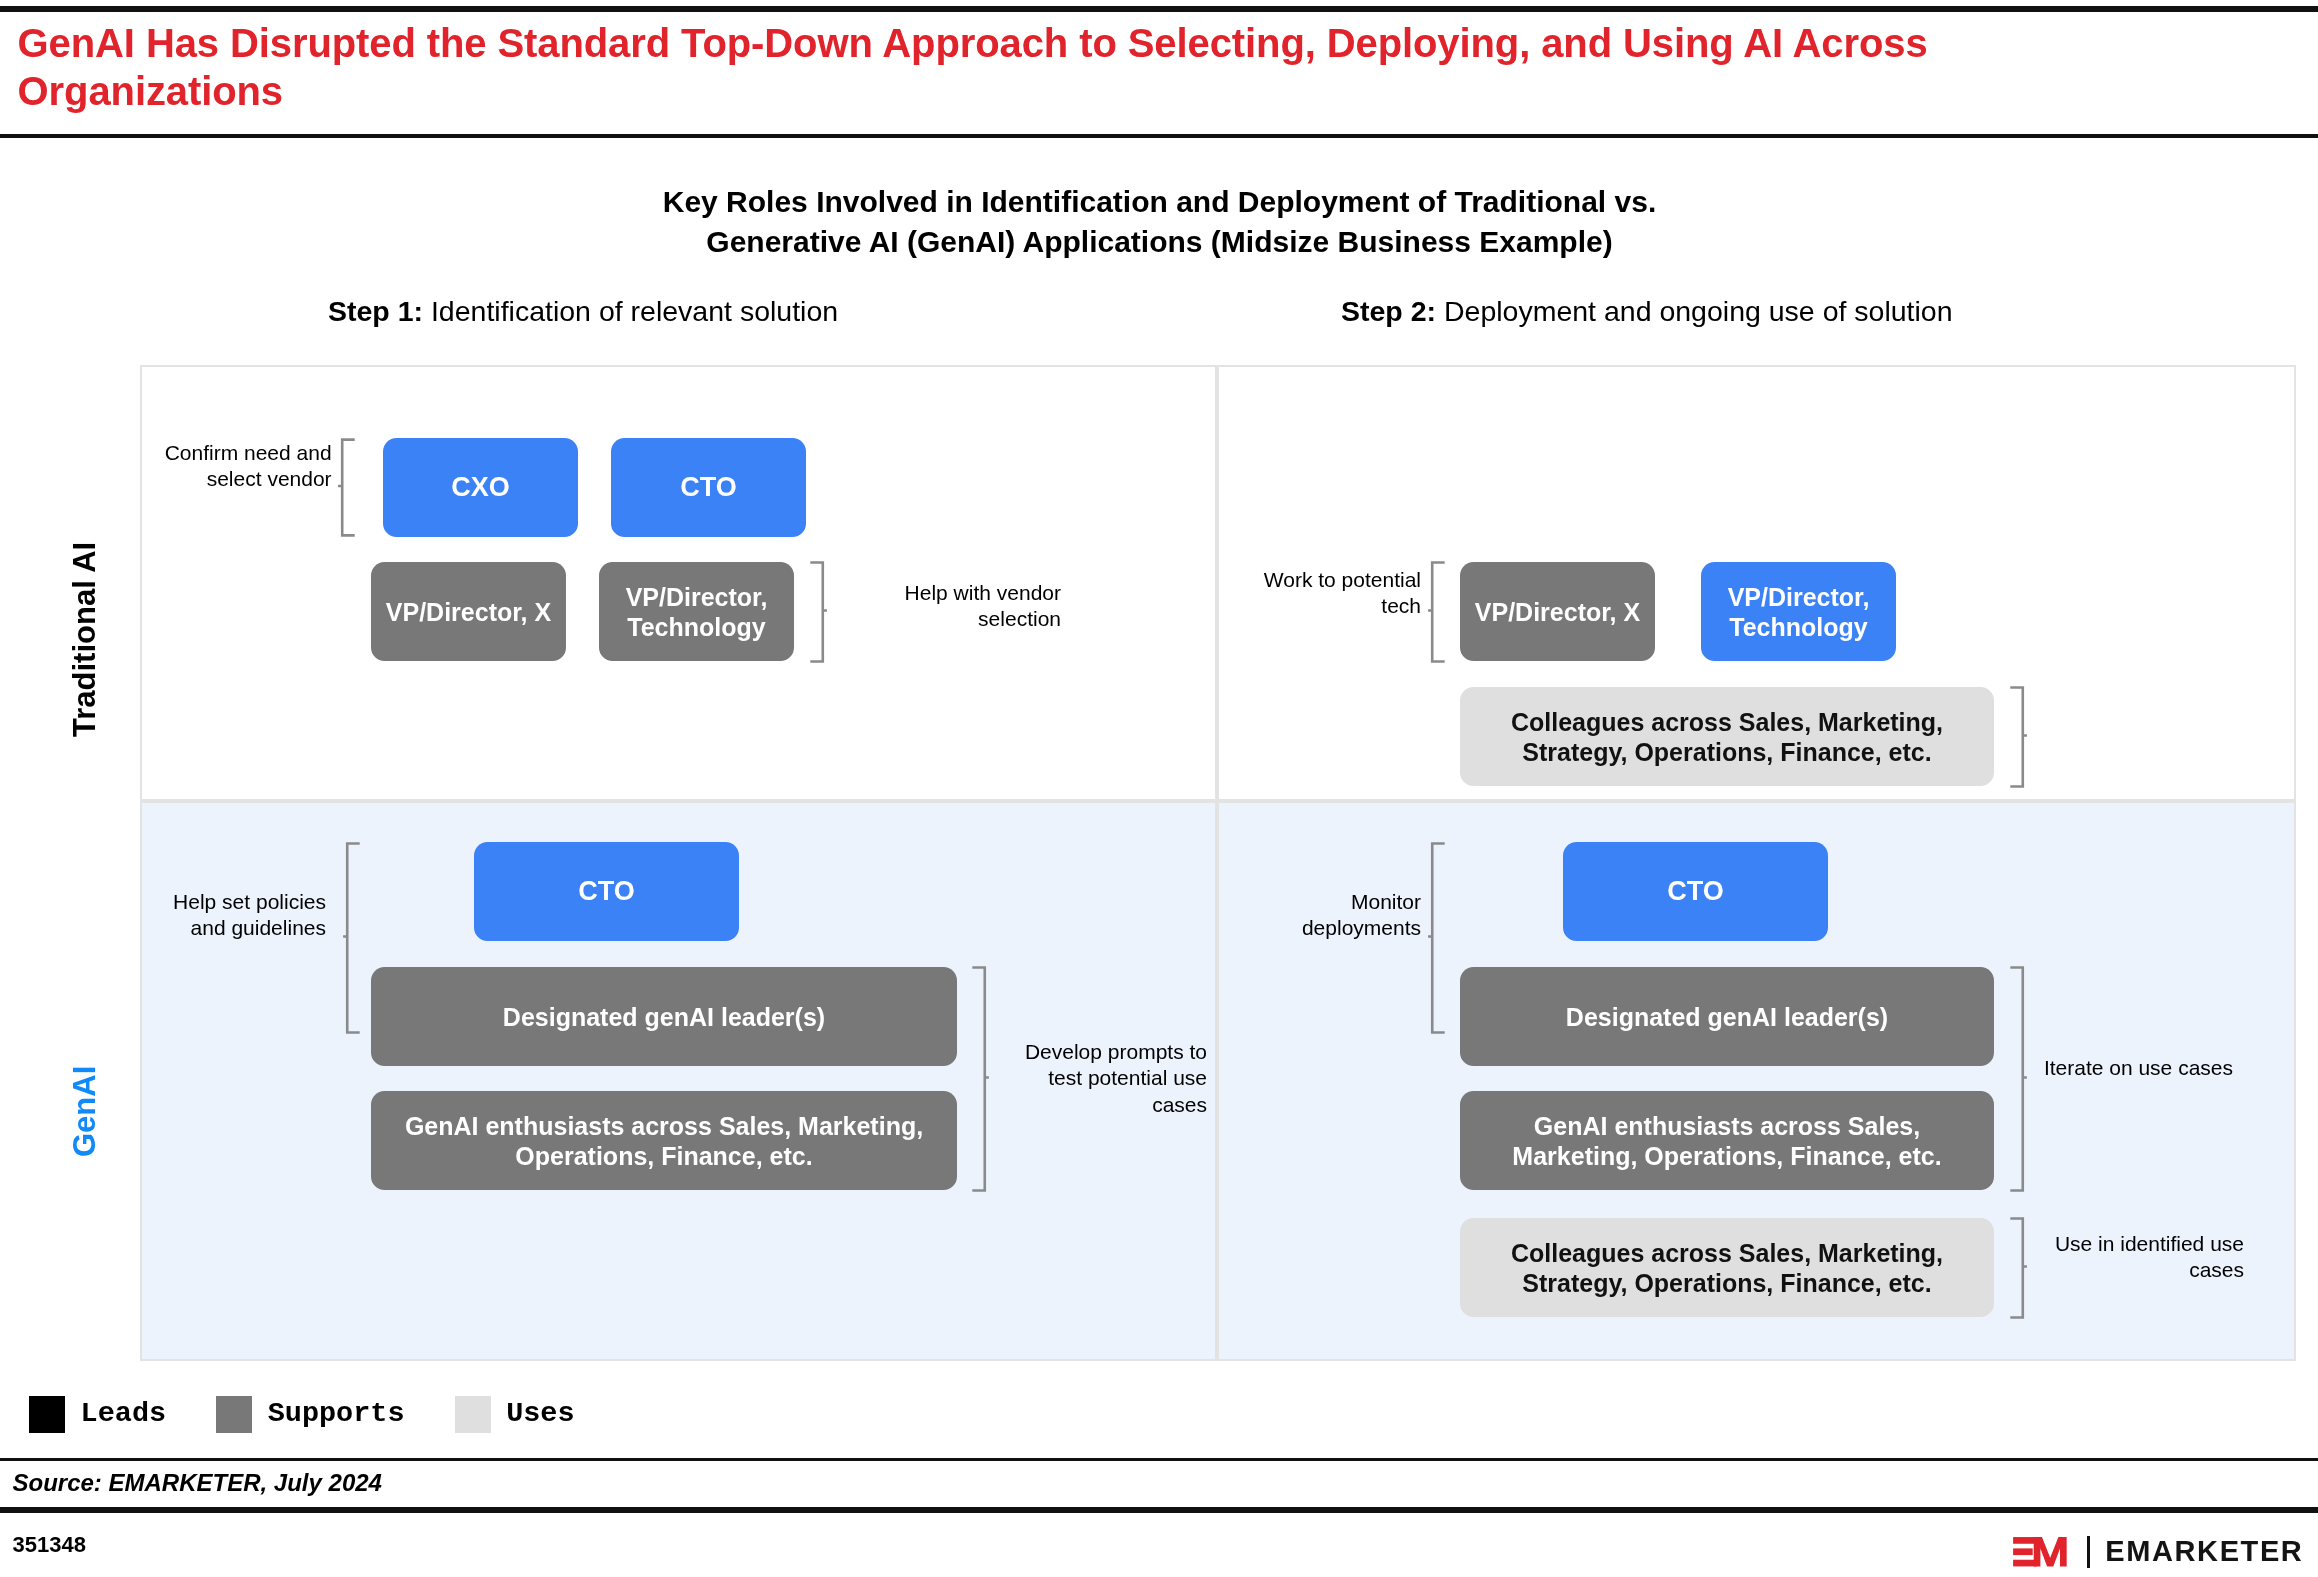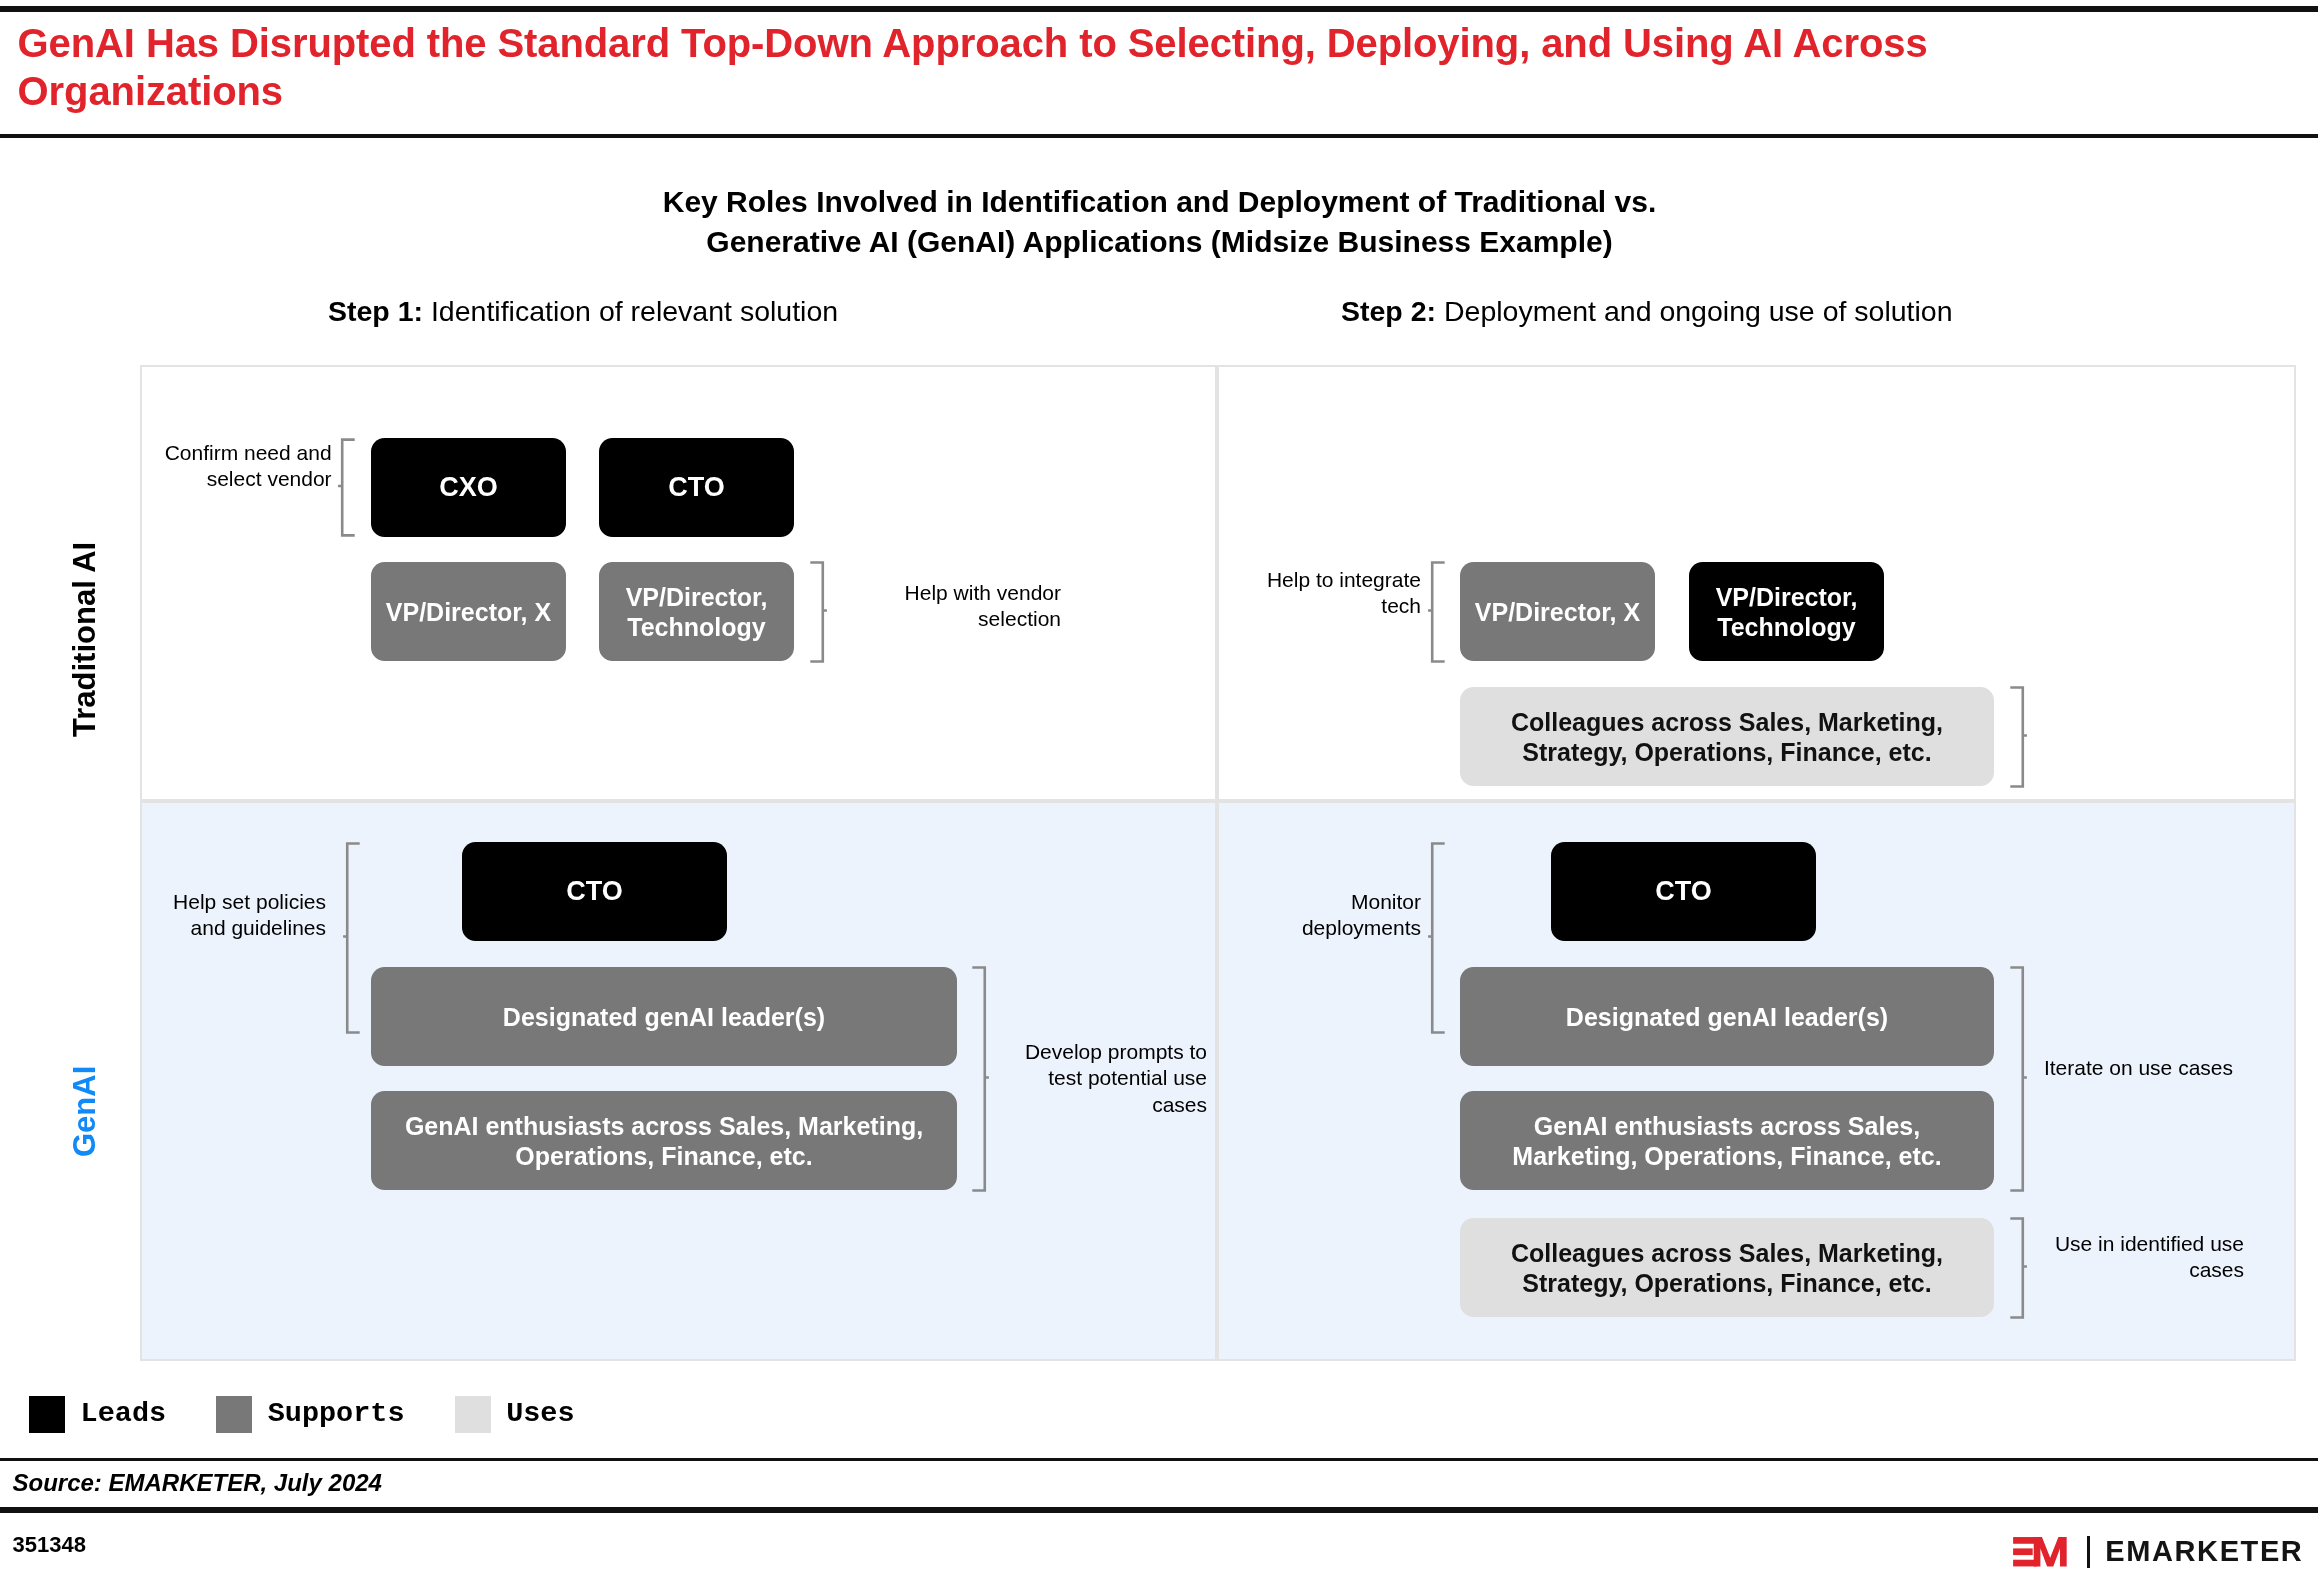--- a/index.html
+++ b/index.html
@@ -55,21 +55,21 @@
   .axis-genai{left:67px;top:1157px;color:#1189F7;}
 
   
   .box{
     position:absolute;box-sizing:border-box;
     border-radius:13.5px;
     display:flex;align-items:center;justify-content:center;text-align:center;
     font-weight:bold;line-height:1.2;
     padding:2.1px 9.3px;
   }
-  .lead{background:#000000;color:#fff;}
+  .lead{background:#3b82f6;color:#fff;margin-left:12px;}
   .support{background:#787878;color:#fff;}
   .uses{background:#DFDFDF;color:#111;}
 
   
   .note{
     position:absolute;font-size:21px;line-height:1.25;color:#000;
   }
   .note.r{text-align:right;}
   .note.l{text-align:right;}
 
@@ -133,21 +133,21 @@
   <div class="box lead" style="left:231px;top:73px;width:195px;height:99px;font-size:27px;">CXO</div>
   <div class="box lead" style="left:459px;top:73px;width:195px;height:99px;font-size:27px;">CTO</div>
 
   <div class="box support" style="left:231px;top:197px;width:195px;height:99px;font-size:25px;">VP/Director, X</div>
   <div class="box support" style="left:459px;top:197px;width:195px;height:99px;font-size:25px;">VP/Director, Technology</div>
   <svg class="brace" style="left:663px;top:196px;" width="25" height="102" viewBox="0 0 48 196">
     <path d="M14 3 H38 V95 H46 H38 V193 H14" fill="none" stroke="#8a8a8a" stroke-width="5"></path>
   </svg>
   <div class="note l" style="left:698px;top:215px;width:223px;">Help with vendor selection</div>
 
-  <div class="note r" style="left:1110px;top:202px;width:171px;">Help to integrate tech</div>
+  <div class="note r" style="left:1110px;top:202px;width:171px;">Work to potential tech</div>
   <svg class="brace" style="left:1287px;top:196px;" width="25" height="102" viewBox="0 0 48 196">
     <path d="M34 3 H10 V95 H2 H10 V193 H34" fill="none" stroke="#8a8a8a" stroke-width="5"></path>
   </svg>
   <div class="box support" style="left:1320px;top:197px;width:195px;height:99px;font-size:25px;">VP/Director, X</div>
   <div class="box lead" style="left:1549px;top:197px;width:195px;height:99px;font-size:25px;">VP/Director, Technology</div>
 
   <div class="box uses" style="left:1320px;top:322px;width:534px;height:99px;font-size:25px;">Colleagues across Sales, Marketing, Strategy, Operations, Finance, etc.</div>
   <svg class="brace" style="left:1863px;top:321px;" width="25" height="102" viewBox="0 0 48 196">
     <path d="M14 3 H38 V95 H46 H38 V193 H14" fill="none" stroke="#8a8a8a" stroke-width="5"></path>
   </svg>

